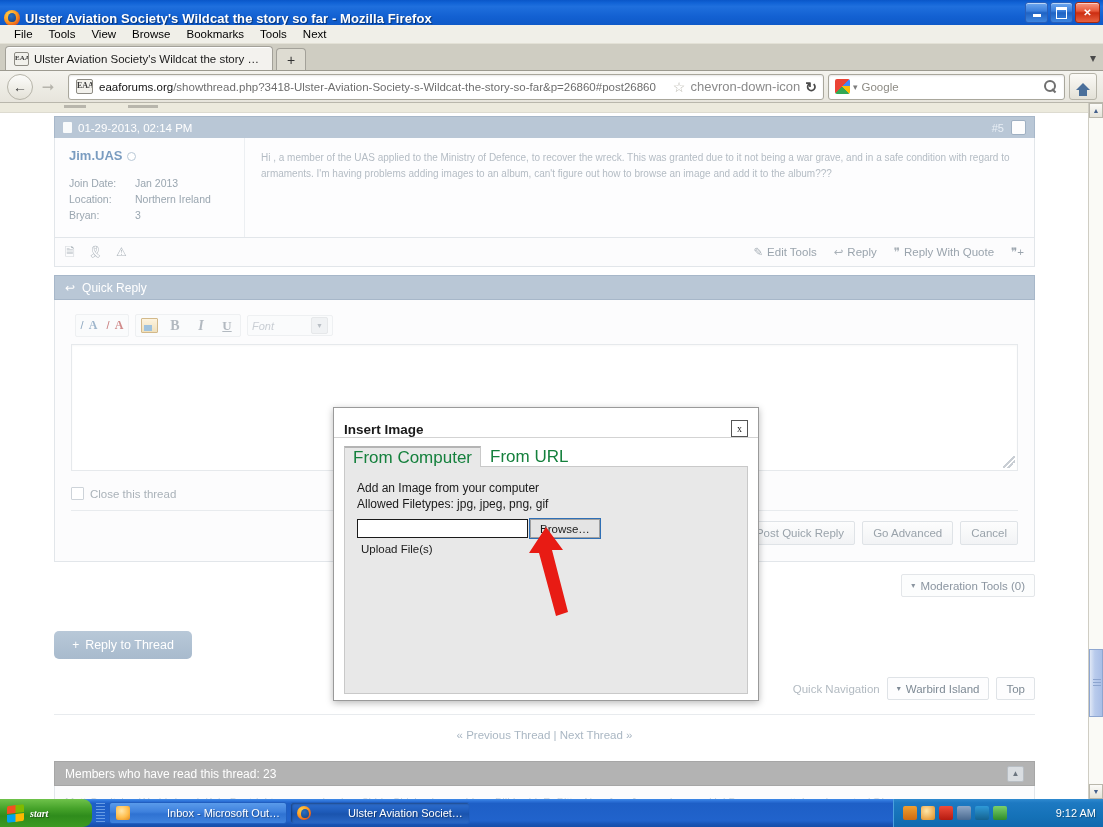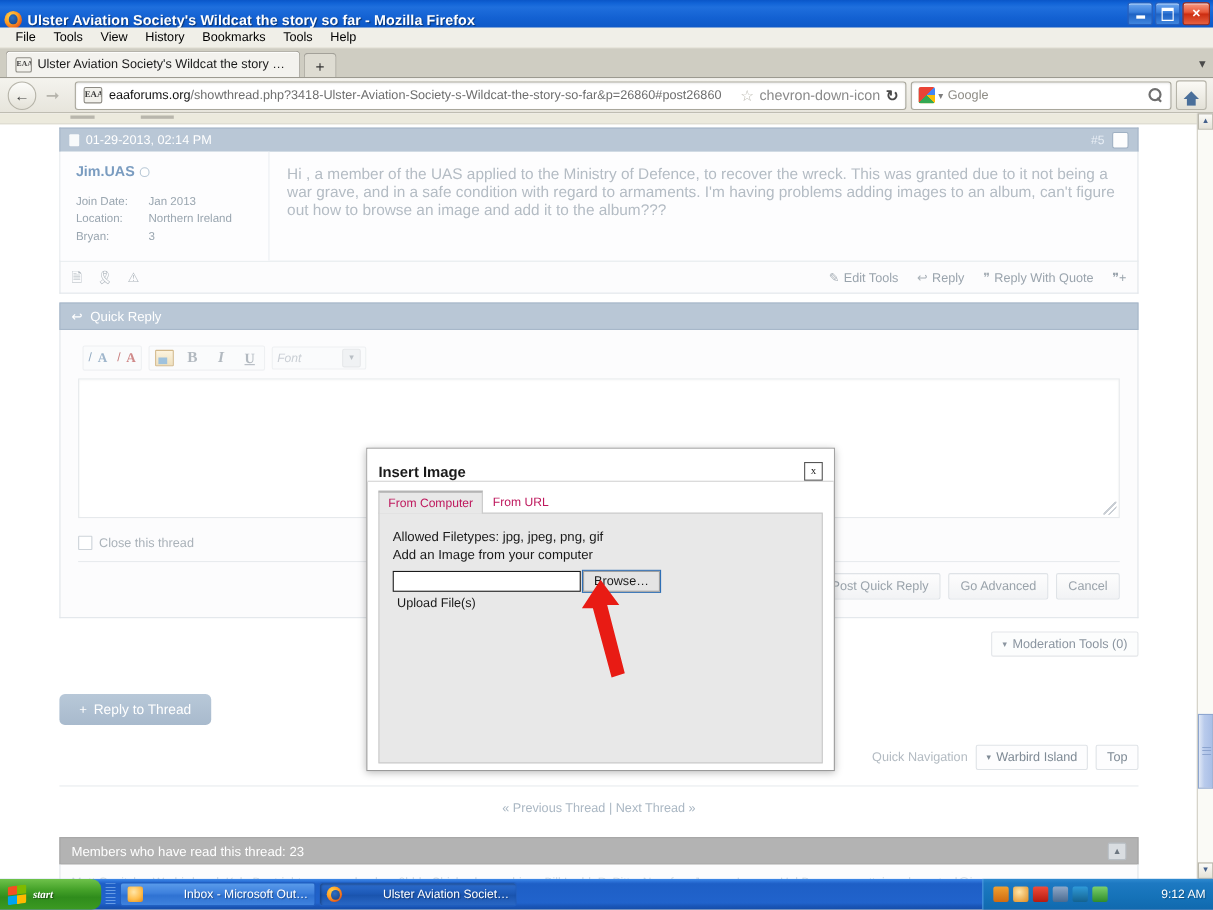--- a/index.html
+++ b/index.html
@@ -185,21 +185,21 @@
   }
   .uname{font-size:13px;font-weight:bold;color:#7a9cc0;margin-bottom:12px;}
   .uname .dot{
     display:inline-block;width:7px;height:7px;border:1px solid #b8c8d6;border-radius:50%;
     margin-left:5px;vertical-align:middle;background:#fff;
   }
   .urow{display:flex;font-size:10.5px;color:#9aa6b0;line-height:16px;}
   .urow .k{width:66px;flex:0 0 auto;}
   .urow .v{color:#9aa6b0;}
   .post-text{
-    flex:1;padding:12px 14px 10px 16px;font-size:14px;line-height:16px;color:#b4bcc4;
+    flex:1;padding:12px 14px 10px 16px;font-size:10px;line-height:16px;color:#b4bcc4;
   }
 
   .post-foot{
     height:29px;background:#fcfcfd;border:1px solid #e2e6ea;border-top:none;
     display:flex;align-items:center;padding:0 10px;box-sizing:border-box;
   }
   .pf-left{display:flex;align-items:center;gap:13px;}
   .pf-ico{color:#aeb6bd;font-size:12px;line-height:1;}
   .pf-right{margin-left:auto;display:flex;align-items:center;gap:17px;font-size:11.5px;color:#9aa4ad;}
   .pf-right span.g{margin-right:4px;color:#a9b1b8;}
@@ -308,21 +308,21 @@
   }
   .modal-title{font-size:13.5px;font-weight:bold;color:#1a1a1a;}
   .modal-close{
     margin-left:auto;width:15px;height:15px;border:1px solid #555;background:#fff;
     display:flex;align-items:center;justify-content:center;font-size:10px;color:#222;cursor:pointer;
     font-family:"Liberation Serif",serif;line-height:1;
   }
   .modal-body{padding:9px 10px 0 10px;box-sizing:border-box;height:261px;position:relative;}
   .tabs{display:flex;align-items:flex-end;height:20px;position:relative;z-index:2;}
   .mtab{
-    height:19px;padding:0 8px;display:flex;align-items:center;font-size:11px;color:#be185d;
+    height:19px;padding:0 8px;display:flex;align-items:center;font-size:17px;color:#15803d;
     cursor:pointer;border:1px solid transparent;background:transparent;
   }
   .mtab.active{
     background:#e8e8e8;border:1px solid #c9c9c9;border-bottom:none;border-top:2px solid #b4b4b4;
   }
   .tab-panel{
     background:#e8e8e8;border:1px solid #c9c9c9;height:228px;margin-top:-1px;
     padding:13px 12px 0 12px;box-sizing:border-box;position:relative;
   }
   .panel-line{font-size:12px;color:#1a1a1a;line-height:16px;}
@@ -429,24 +429,24 @@
       <div class="tb-btn close">
           <i>✕</i>
         </div>
     </div>
   </div>
 
   <div class="menubar">
     <div class="menu-item">File</div>
     <div class="menu-item">Tools</div>
     <div class="menu-item">View</div>
-    <div class="menu-item">History</div>
+    <div class="menu-item">Browse</div>
     <div class="menu-item">Bookmarks</div>
     <div class="menu-item">Tools</div>
-    <div class="menu-item">Help</div>
+    <div class="menu-item">Next</div>
   </div>
 
   <div class="tabstrip">
     <div class="tab">
       <span class="favicon">EAA</span>
       <span class="tab-label">Ulster Aviation Society's Wildcat the story so...</span>
     </div>
     <div class="newtab">+</div>
     <span class="tabstrip-x">▾</span>
   </div>
@@ -619,22 +619,22 @@
       <div class="modal-head">
         <span class="modal-title">Insert Image</span>
         <span class="modal-close">x</span>
       </div>
       <div class="modal-body">
         <div class="tabs">
           <div class="mtab active">From Computer</div>
           <div class="mtab">From URL</div>
         </div>
         <div class="tab-panel">
+          <div class="panel-line">Add an Image from your computer</div>
           <div class="panel-line">Allowed Filetypes: jpg, jpeg, png, gif</div>
-          <div class="panel-line">Add an Image from your computer</div>
           <div class="file-row">
             <div class="file-input"></div>
             <div class="browse-btn">Browse…</div>
           </div>
           <div class="upload-line">Upload File(s)</div>
         </div>
       </div>
     </div>
 
     <svg class="annot" viewBox="0 0 80 100">

